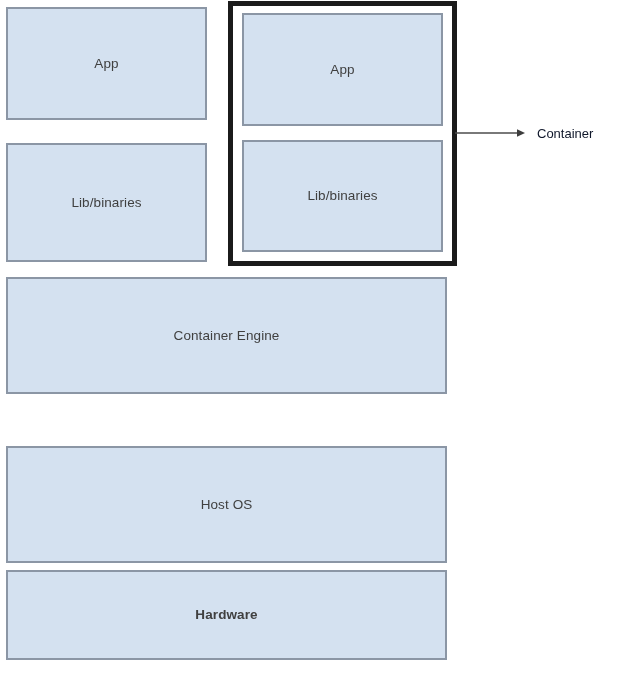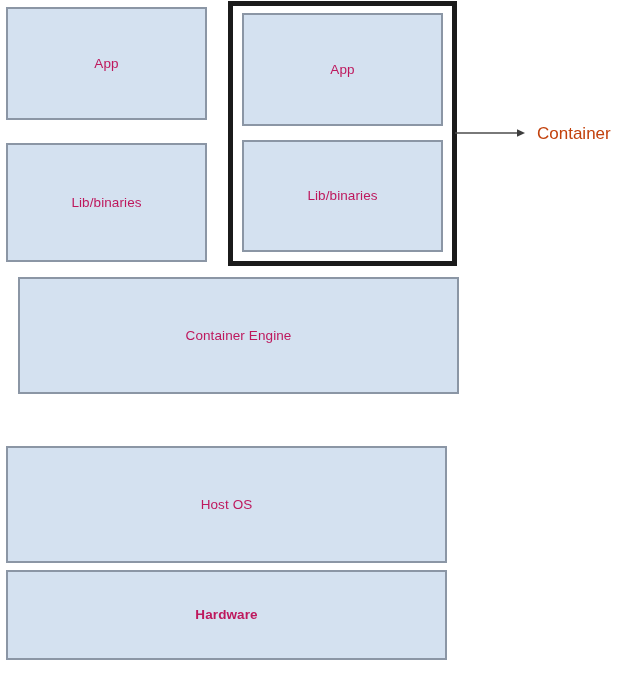--- a/index.html
+++ b/index.html
@@ -29,21 +29,21 @@
     box-sizing: border-box;
     background: #d4e1f0;
     border: 2px solid #8b96a5;
     display: flex;
     align-items: center;
     justify-content: center;
   }
   .node .node-label {
     font-size: 13.5px;
     line-height: 1;
-    color: #be185d;
+    color: #404040;
     letter-spacing: 0.1px;
     text-align: center;
     white-space: nowrap;
   }
 
   
   #node-app-left     { left: 6px;  top: 7px;   width: 201px; height: 113px; }
   #node-lib-left     { left: 6px;  top: 143px; width: 201px; height: 119px; }
 
   
@@ -70,29 +70,29 @@
     display: flex;
     align-items: center;
   }
   #callout-arrow {
     display: block;
     width: 70px;
     height: 14px;
     flex: none;
   }
   #callout-label {
-    font-size: 17px;
+    font-size: 13px;
     line-height: 1;
-    color: #c2410c;
+    color: #0f172a;
     white-space: nowrap;
     margin-left: 12px;
   }
 
   
-  #node-container-engine { left: 18px; top: 277px; width: 441px; height: 117px; }
+  #node-container-engine { left: 6px; top: 277px; width: 441px; height: 117px; }
   #node-host-os          { left: 6px; top: 420px; width: 441px; height: 117px; margin-top: 26px; }
   #node-hardware         { left: 6px; top: 570px; width: 441px; height: 90px; font-weight: bold; }
 </style>
 </head>
 <body>
 
 <div id="diagram">
 
   <div class="node" id="node-app-left">
     <span class="node-label">App</span>

